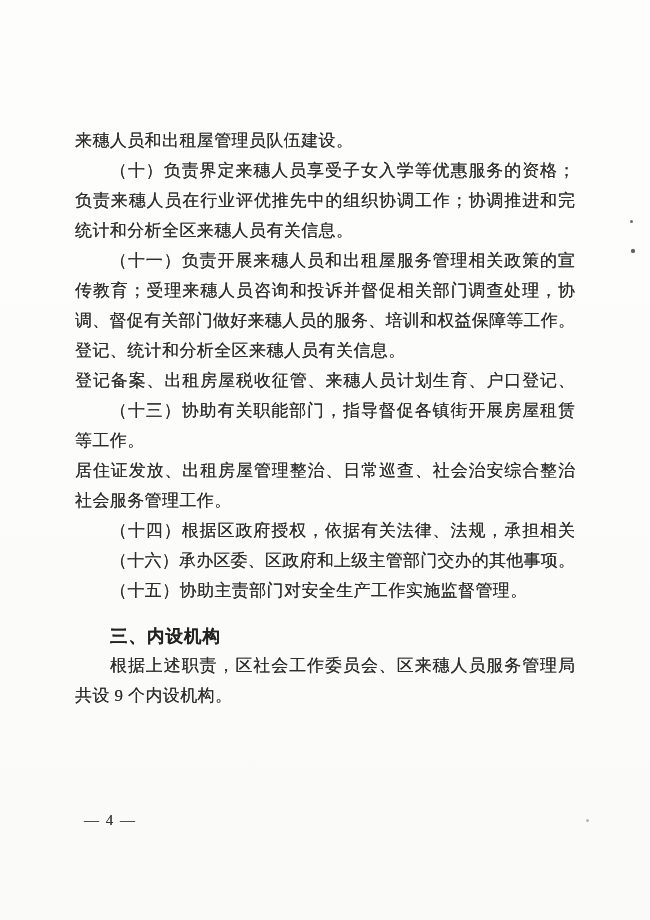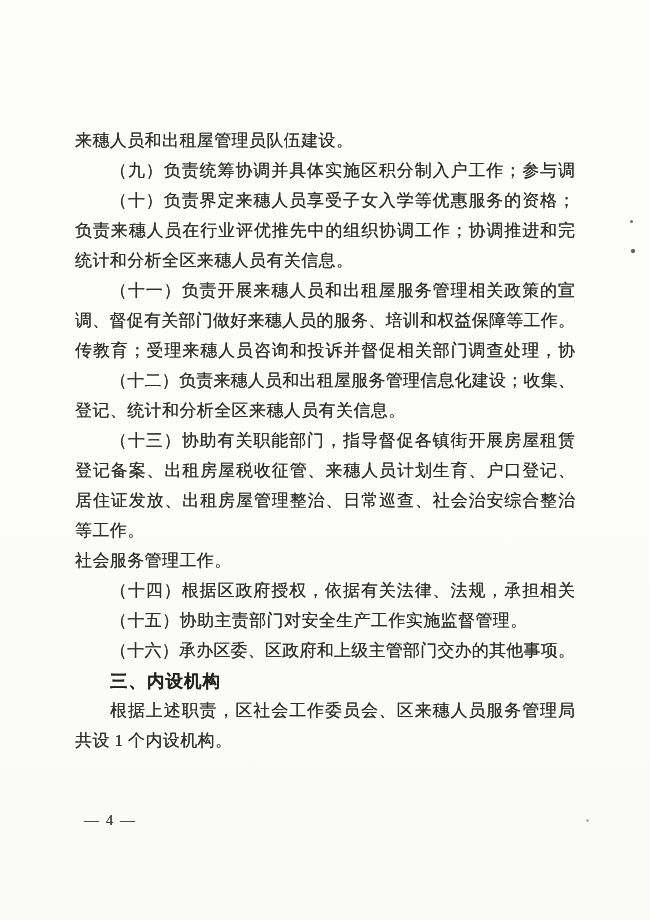--- a/index.html
+++ b/index.html
@@ -44,20 +44,21 @@
     text-align: justify;
     text-align-last: justify;
     letter-spacing: 0;
   }
   .line.heading {
     font-family: "Liberation Sans", "DejaVu Sans", sans-serif;
     font-weight: bold;
     font-size: 17.5px;
     color: #222222;
     letter-spacing: 1px;
+    margin-top: 15px;
   }
   .page-number {
     position: absolute;
     left: 84px;
     top: 810px;
     font-size: 15px;
     line-height: 20px;
     color: #3a3a3a;
     letter-spacing: 1.5px;
     text-shadow: 0 0 0.5px rgba(58,58,58,0.8);
@@ -70,40 +71,38 @@
   .speck-2 { left: 631px; top: 249px; width: 4px; height: 4px; background: #5f5f5f; box-shadow: 0 0 1px #999; }
   .speck-3 { left: 586px; top: 819px; width: 3px; height: 3px; background: #b5b5b5; }
 </style>
 </head>
 <body>
 
 <div class="sheet">
 
   <div class="textblock">
     <div class="line">来穗人员和出租屋管理员队伍建设。</div>
-    <div class="line indent fill">（九）负责统筹协调并具体实施区积分制入户工作；参与调</div>
     <div class="line indent fill">（十）负责界定来穗人员享受子女入学等优惠服务的资格；</div>
     <div class="line fill">负责来穗人员在行业评优推先中的组织协调工作；协调推进和完</div>
     <div class="line">统计和分析全区来穗人员有关信息。</div>
     <div class="line indent fill">（十一）负责开展来穗人员和出租屋服务管理相关政策的宣</div>
+    <div class="line fill">传教育；受理来穗人员咨询和投诉并督促相关部门调查处理，协</div>
     <div class="line fill">调、督促有关部门做好来穗人员的服务、培训和权益保障等工作。</div>
-    <div class="line fill">传教育；受理来穗人员咨询和投诉并督促相关部门调查处理，协</div>
-    <div class="line indent fill">（十二）负责来穗人员和出租屋服务管理信息化建设；收集、</div>
     <div class="line">登记、统计和分析全区来穗人员有关信息。</div>
+    <div class="line fill">登记备案、出租房屋税收征管、来穗人员计划生育、户口登记、</div>
     <div class="line indent fill">（十三）协助有关职能部门，指导督促各镇街开展房屋租赁</div>
-    <div class="line fill">登记备案、出租房屋税收征管、来穗人员计划生育、户口登记、</div>
+    <div class="line">等工作。</div>
     <div class="line fill">居住证发放、出租房屋管理整治、日常巡查、社会治安综合整治</div>
-    <div class="line">等工作。</div>
     <div class="line">社会服务管理工作。</div>
     <div class="line indent fill">（十四）根据区政府授权，依据有关法律、法规，承担相关</div>
+    <div class="line indent fill">（十六）承办区委、区政府和上级主管部门交办的其他事项。</div>
     <div class="line indent">（十五）协助主责部门对安全生产工作实施监督管理。</div>
-    <div class="line indent fill">（十六）承办区委、区政府和上级主管部门交办的其他事项。</div>
     <div class="line indent heading">三、内设机构</div>
     <div class="line indent fill">根据上述职责，区社会工作委员会、区来穗人员服务管理局</div>
-    <div class="line">共设 1 个内设机构。</div>
+    <div class="line">共设 9 个内设机构。</div>
   </div>
 
   <div class="page-number">— 4 —</div>
 
   <div class="speck speck-1"></div>
   <div class="speck speck-2"></div>
   <div class="speck speck-3"></div>
 
 </div>
 

